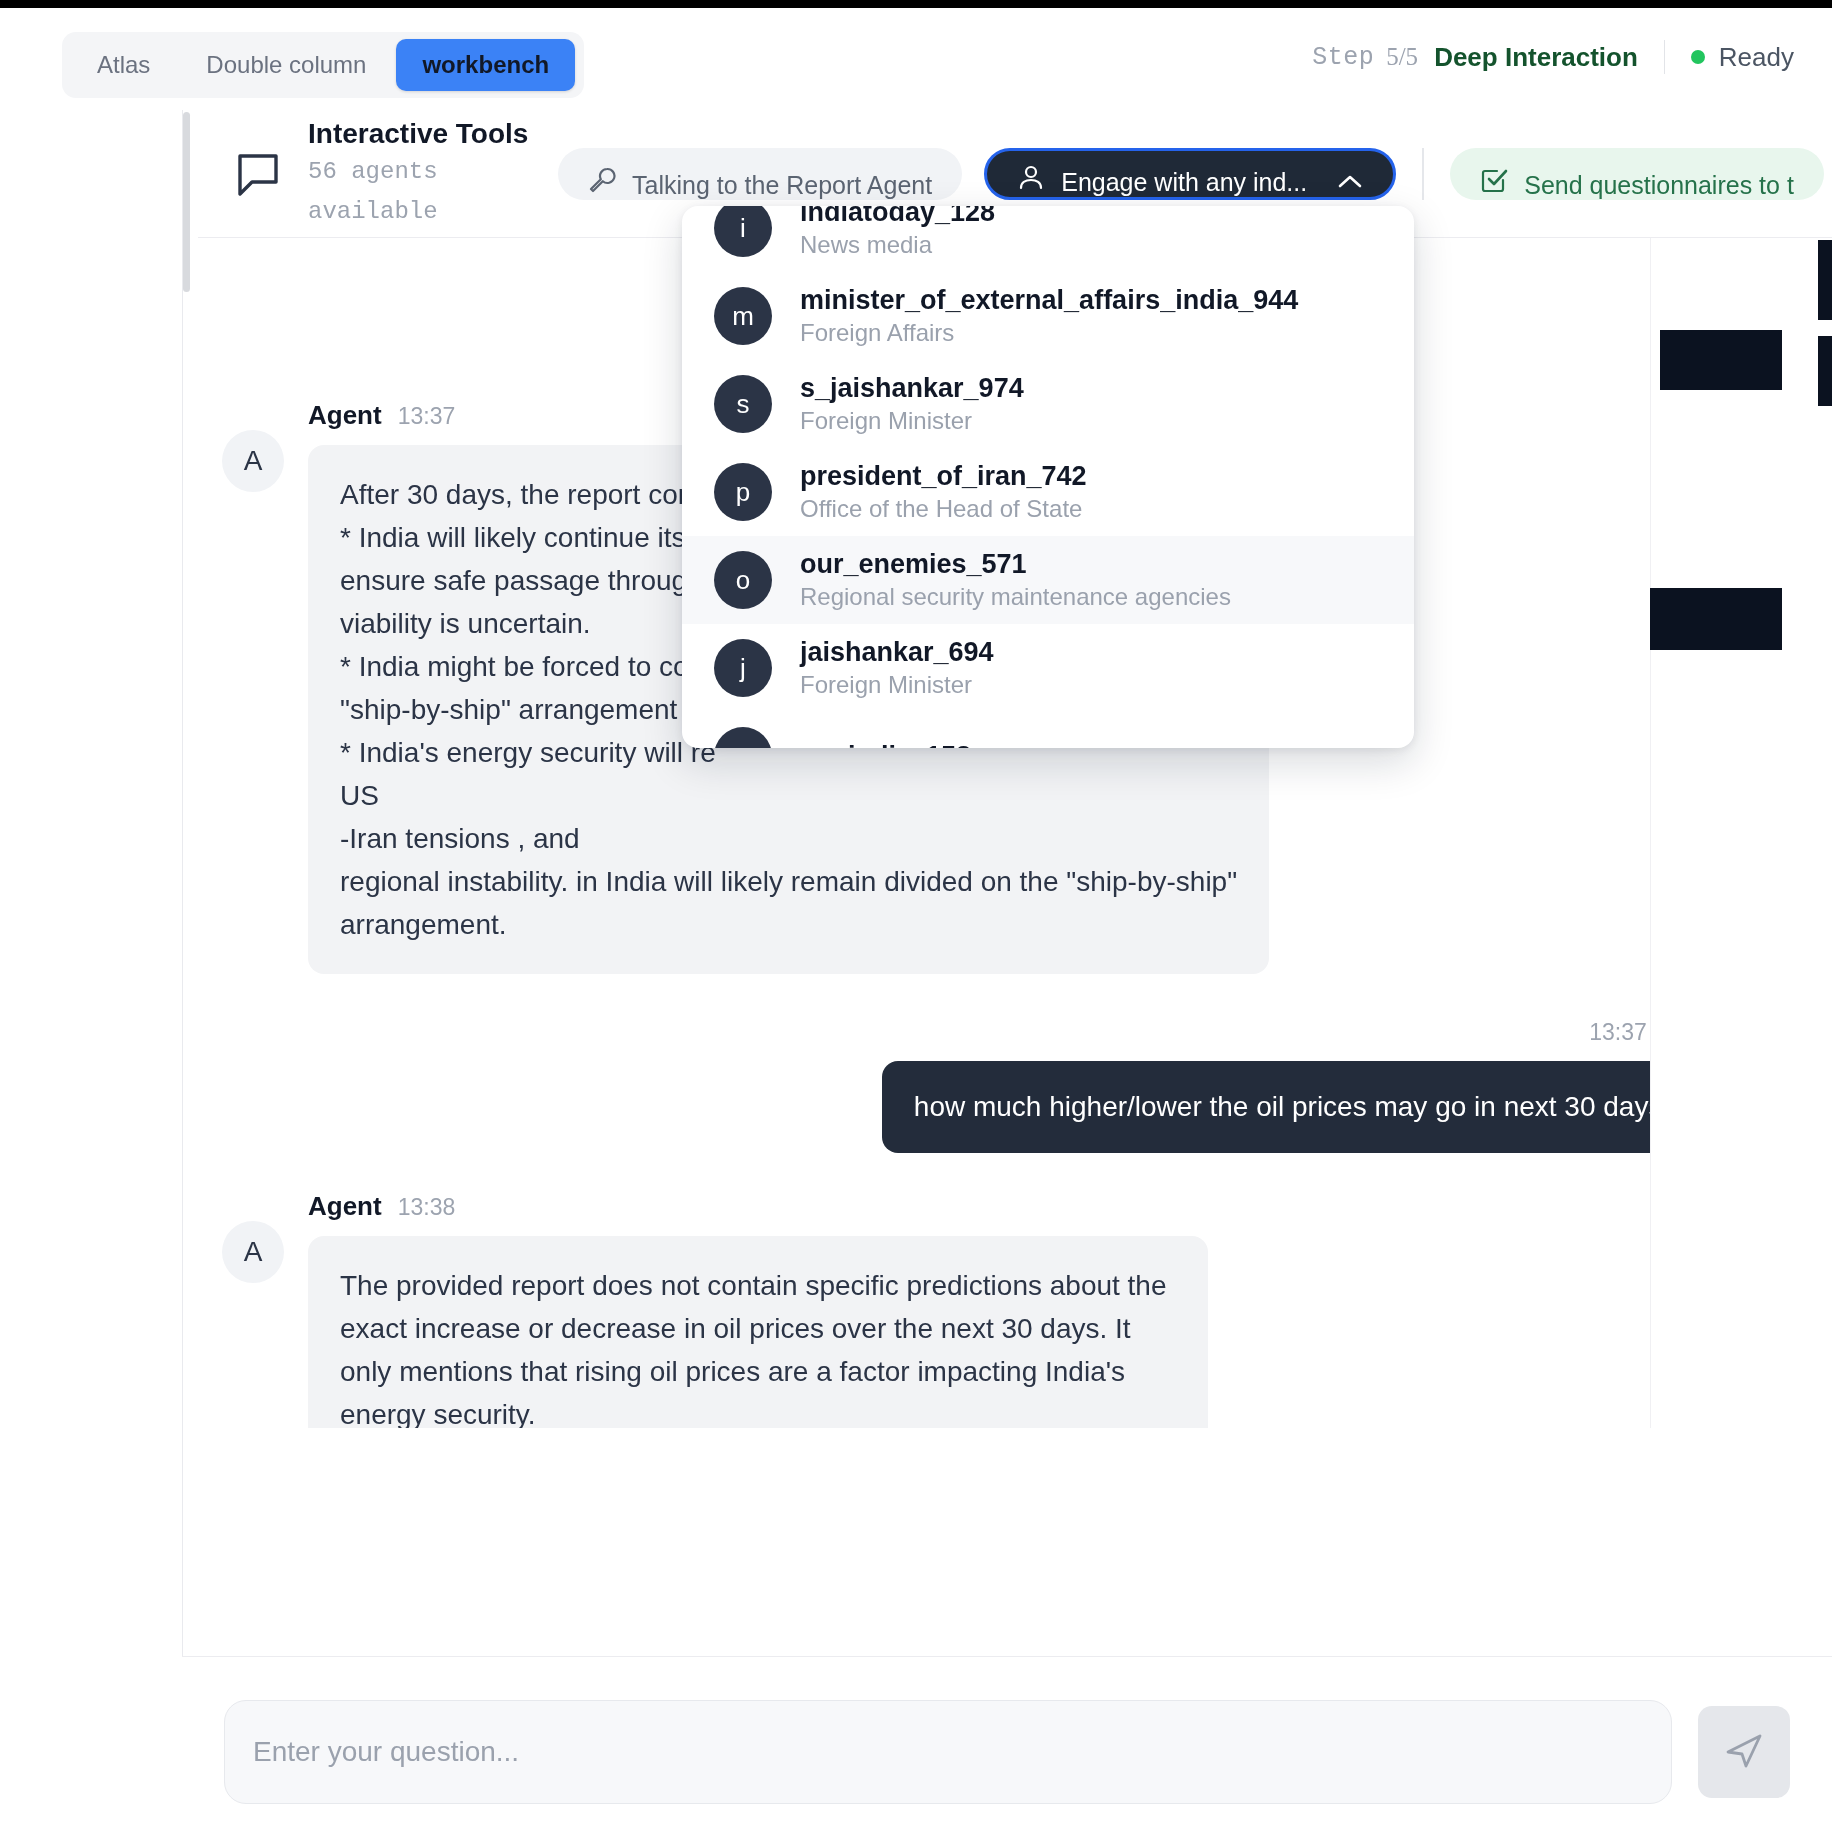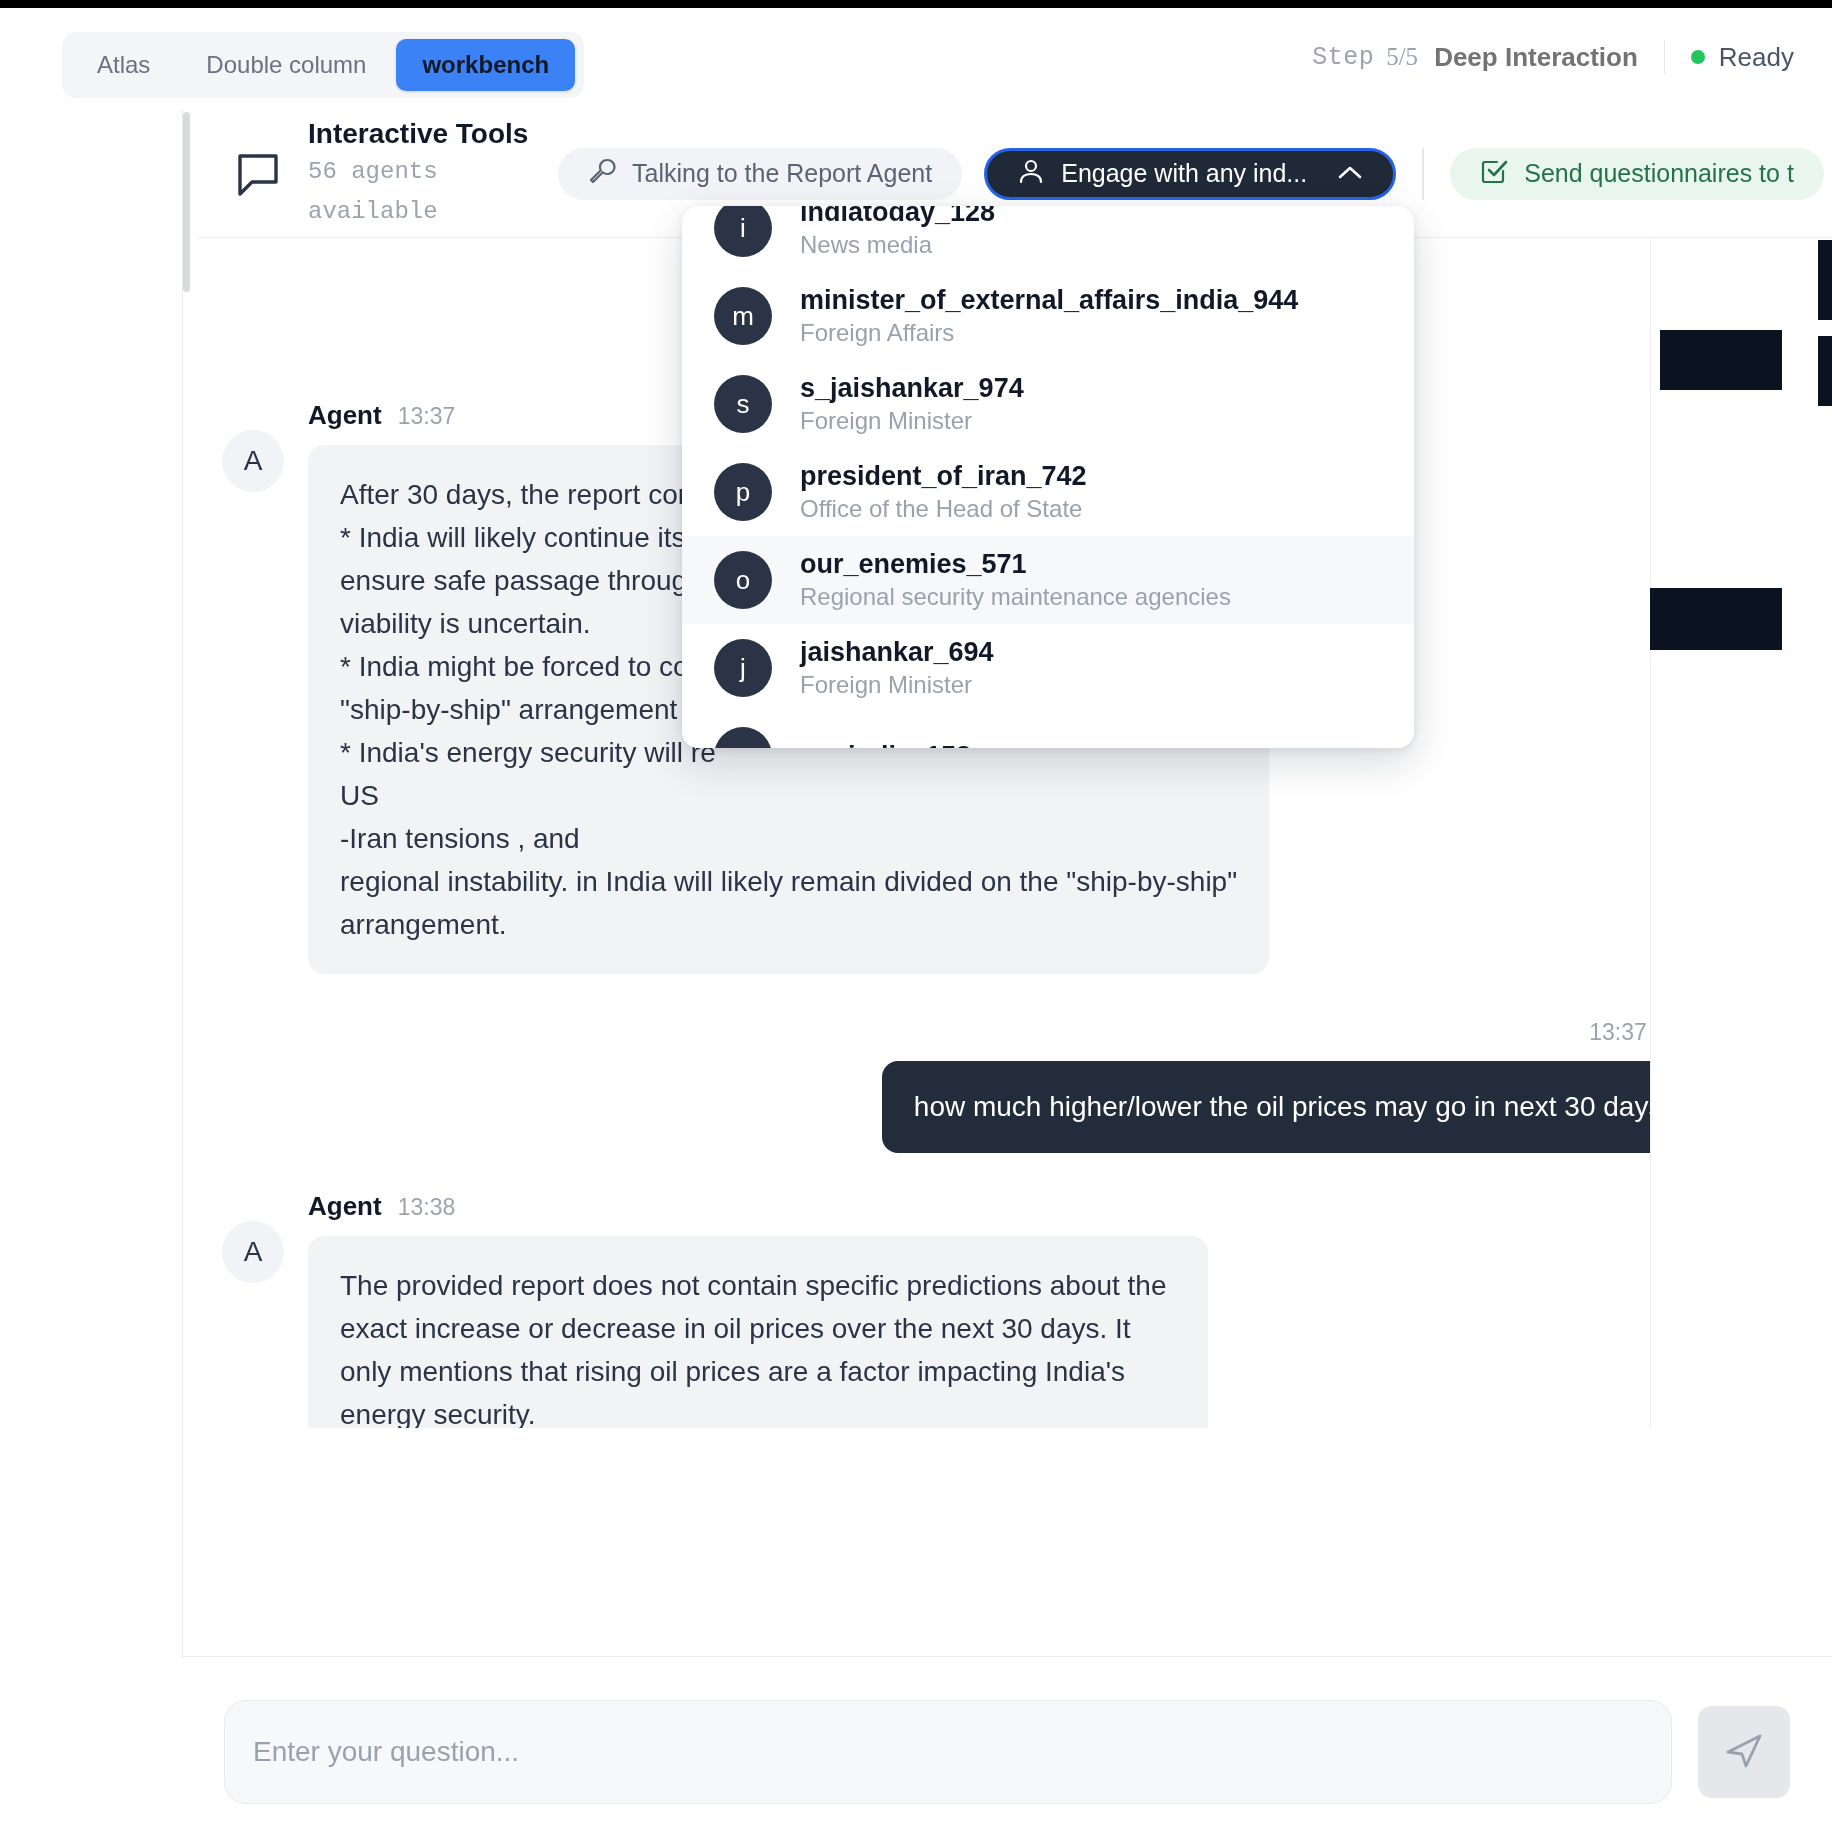--- a/index.html
+++ b/index.html
@@ -60,21 +60,21 @@
   }
 
   .header-right {
     position: absolute; right: 38px; top: 32px;
     display: flex; align-items: center; gap: 0;
     font-size: 26px;
     justify-content: flex-end;
   }
   .step-word { color: #9ca3af; font-family: "Liberation Mono", monospace; font-size: 25px; letter-spacing: .5px;}
   .step-num  { color: #9ca3af; font-family: Liberation Serif, serif; font-size: 25px; margin-left: 12px;}
-  .step-title{ color: #737373; font-weight: bold; margin-left: 16px; font-size: 26px;}
+  .step-title{ color: #14532d; font-weight: bold; margin-left: 16px; font-size: 26px;}
   .hdr-divider {
     width: 1px; height: 34px; background: #e2e4e8; margin: 0 26px;
   }
   .ready-dot {
     width: 14px; height: 14px; border-radius: 50%;
     background: #22c55e; margin-right: 14px;
   }
   .ready-text { color: #4b5563; font-size: 26px; }
 
   
@@ -110,21 +110,21 @@
     overflow: visible;
   }
   .chat-bubble-icon { width: 48px; height: 48px; flex: 0 0 48px; margin-right: 26px; }
   .tools-title-wrap { width: 232px; }
   .tools-title { font-size: 28px; font-weight: bold; color: #111827; line-height: 36px;}
   .tools-sub {
     font-family: "Liberation Mono", monospace;
     font-size: 24px; color: #9ca3af; line-height: 40px;
   }
   .pill {
-    display: flex; align-items: center; gap: 16px;
+    display: flex; align-items: flex-end; gap: 16px;
     height: 52px; padding: 0 30px;
     border-radius: 32px; white-space: nowrap;
     font-size: 25px;
   }
   .pill-grey { background: #f1f3f6; color: #5b6472; margin-left: 18px; }
   .pill-dark {
     background: #1f2937; color: #ffffff;
     border: 3px solid #2563eb; margin-left: 22px;
     font-weight: normal;
   }

